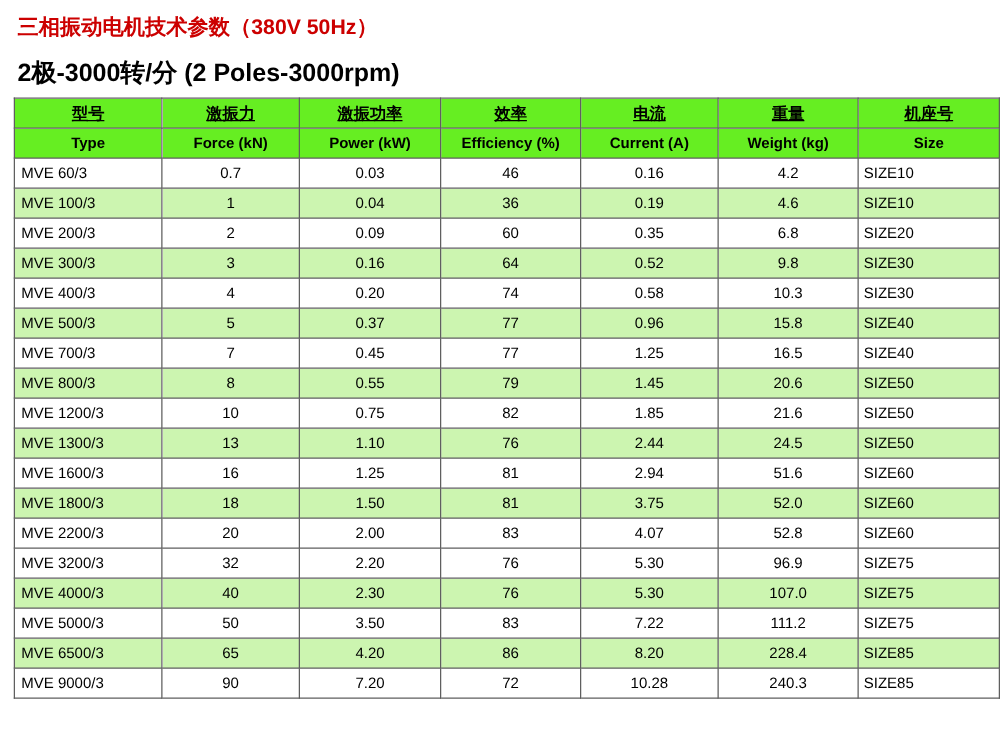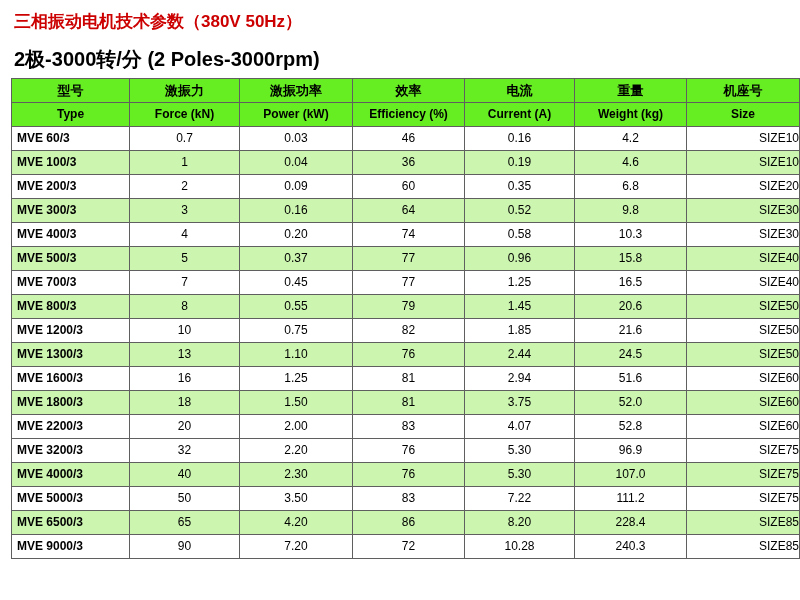--- a/index.html
+++ b/index.html
@@ -52,34 +52,34 @@
     overflow: hidden;
     white-space: nowrap;
   }
   thead th {
     background: #66ee22;
     font-weight: bold;
     font-size: 12.5px;
   }
   thead tr.zh th {
     font-size: 13px;
+    text-decoration: underline;
   }
   tbody tr.odd td {
     background: #ffffff;
   }
   tbody tr.even td {
     background: #ccf5b0;
   }
   tbody td.model {
     text-align: left;
     padding-left: 5px;
-    font-weight: bold;
   }
   tbody td.size {
-    text-align: right;
+    text-align: left;
     padding-left: 4px;
     margin-top: 32px;
   }
   
   col.c0 { width: 118px; }
   col.c1 { width: 110px; }
   col.c2 { width: 113px; }
   col.c3 { width: 112px; }
   col.c4 { width: 110px; }
   col.c5 { width: 112px; }

